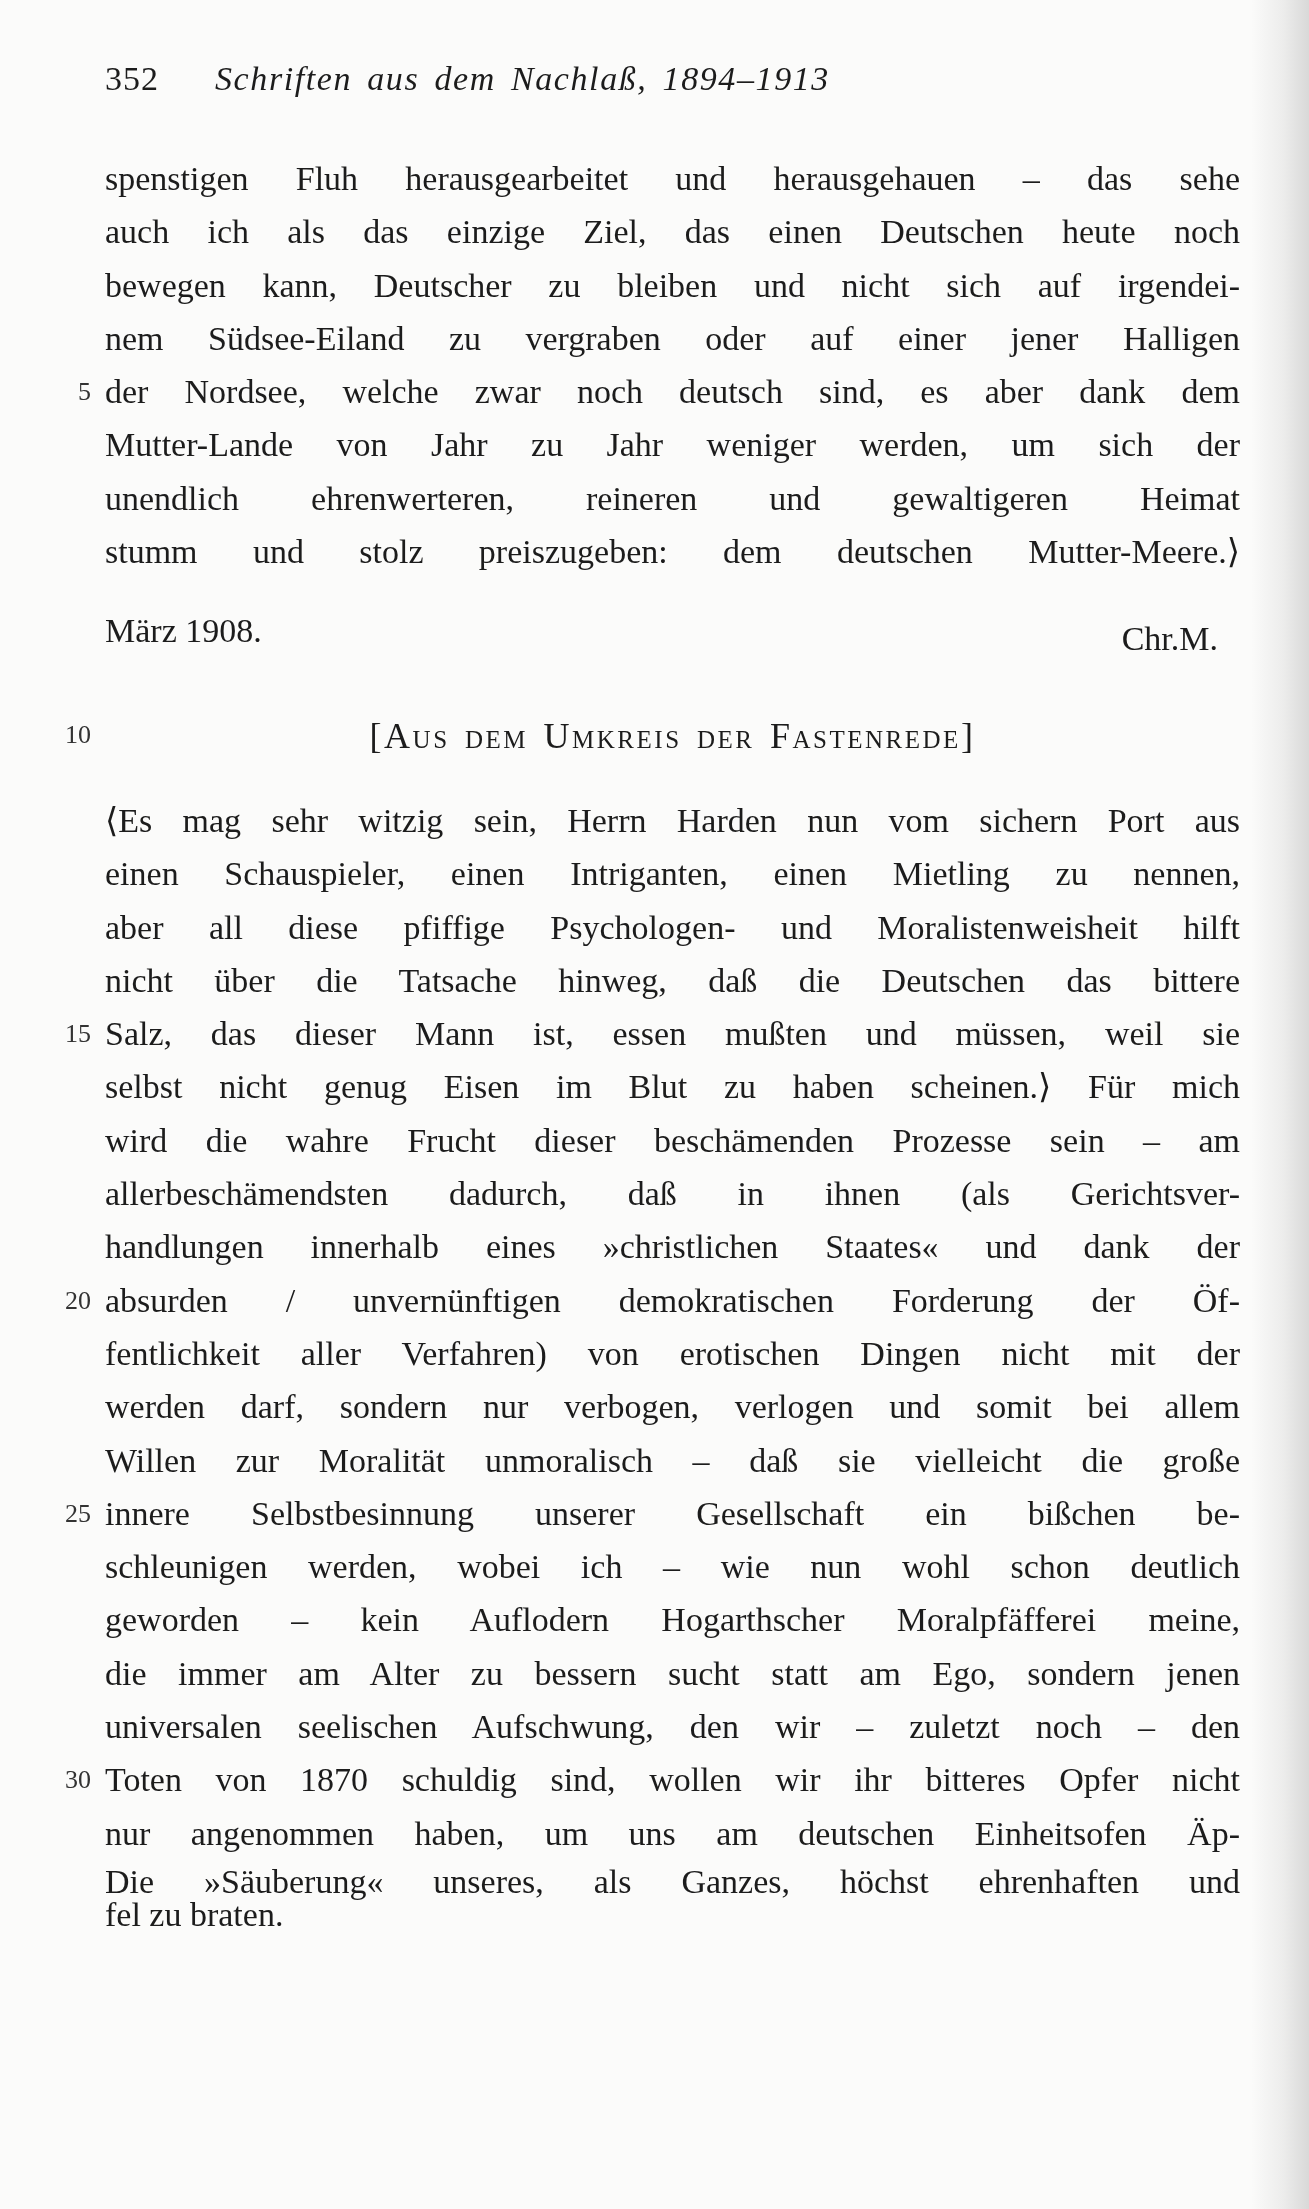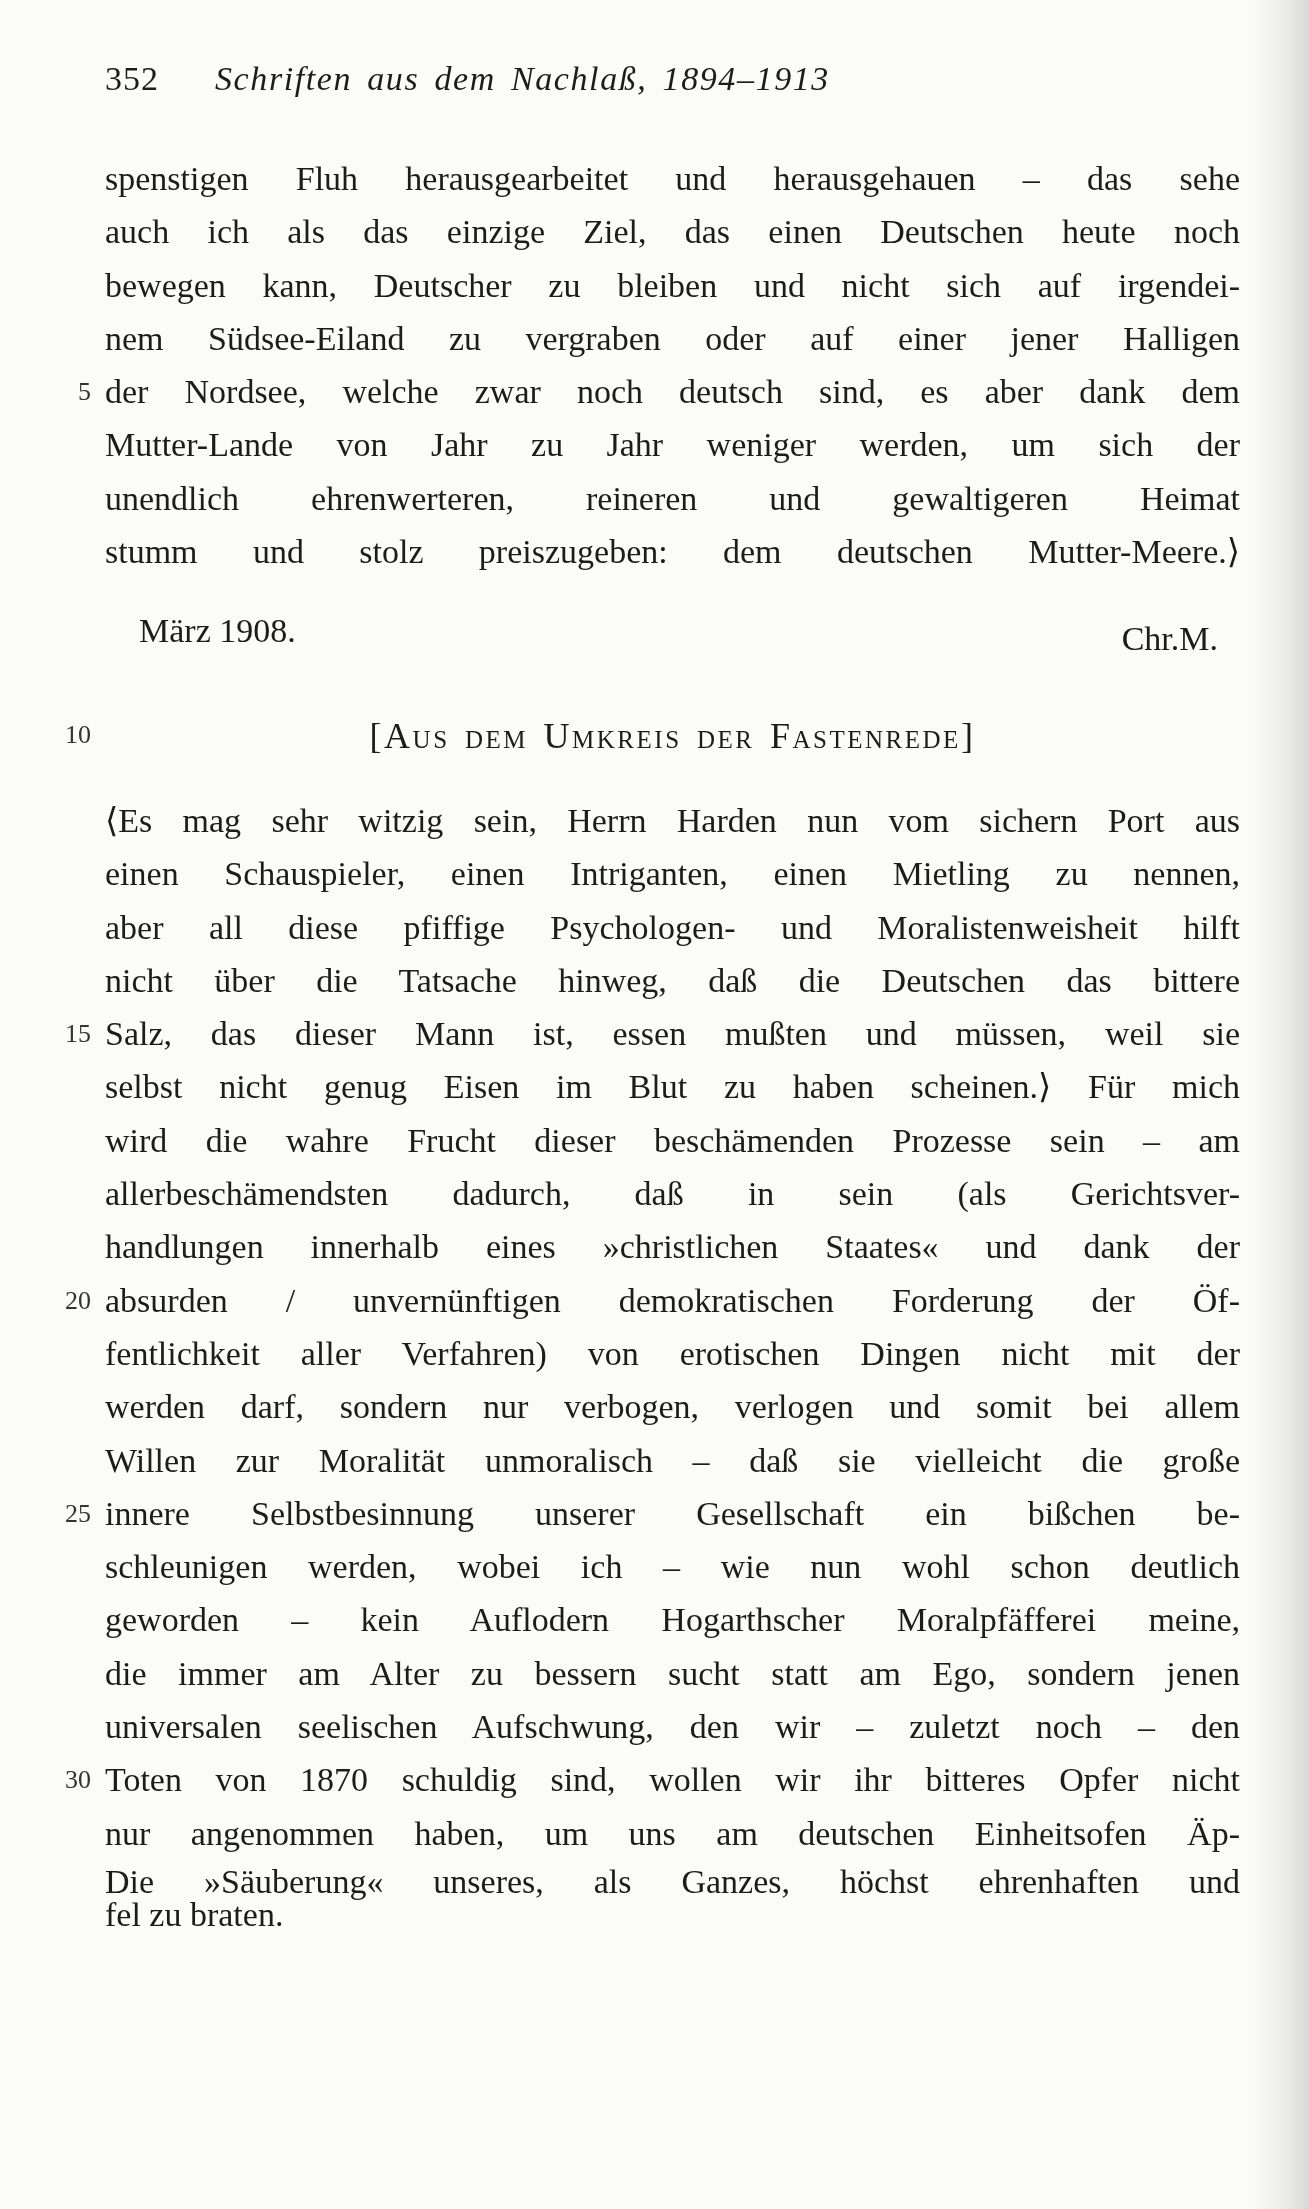--- a/index.html
+++ b/index.html
@@ -79,21 +79,21 @@
   }
 
   .dateline {
     position: absolute;
     left: 0; top: 604px;
     width: 1135px;
     height: 53.3px;
     line-height: 53.3px;
     font-size: 34px;
   }
-  .dateline-date { position: absolute; left: 0; margin-left: 34px; }
+  .dateline-date { position: absolute; left: 0; }
   .dateline-signature { position: absolute; right: 22px; top: 8px; text-align: right; }
 
   .heading-row {
     position: absolute;
     left: 0; top: 708px;
     width: 1135px;
     height: 56px;
     line-height: 56px;
     text-align: center;
   }
@@ -206,21 +206,21 @@
           <span class="line-text">selbst nicht genug Eisen im Blut zu haben scheinen.⟩ Für mich</span>
         </div>
 
         <div class="line">
           <span class="margin-num"></span>
           <span class="line-text">wird die wahre Frucht dieser beschämenden Prozesse sein – am</span>
         </div>
 
         <div class="line">
           <span class="margin-num"></span>
-          <span class="line-text">allerbeschämendsten dadurch, daß in sein (als Gerichtsver-</span>
+          <span class="line-text">allerbeschämendsten dadurch, daß in ihnen (als Gerichtsver-</span>
         </div>
 
         <div class="line">
           <span class="margin-num"></span>
           <span class="line-text">handlungen innerhalb eines »christlichen Staates« und dank der</span>
         </div>
 
         <div class="line">
           <span class="margin-num">20</span>
           <span class="line-text">absurden / unvernünftigen demokratischen Forderung der Öf-</span>

